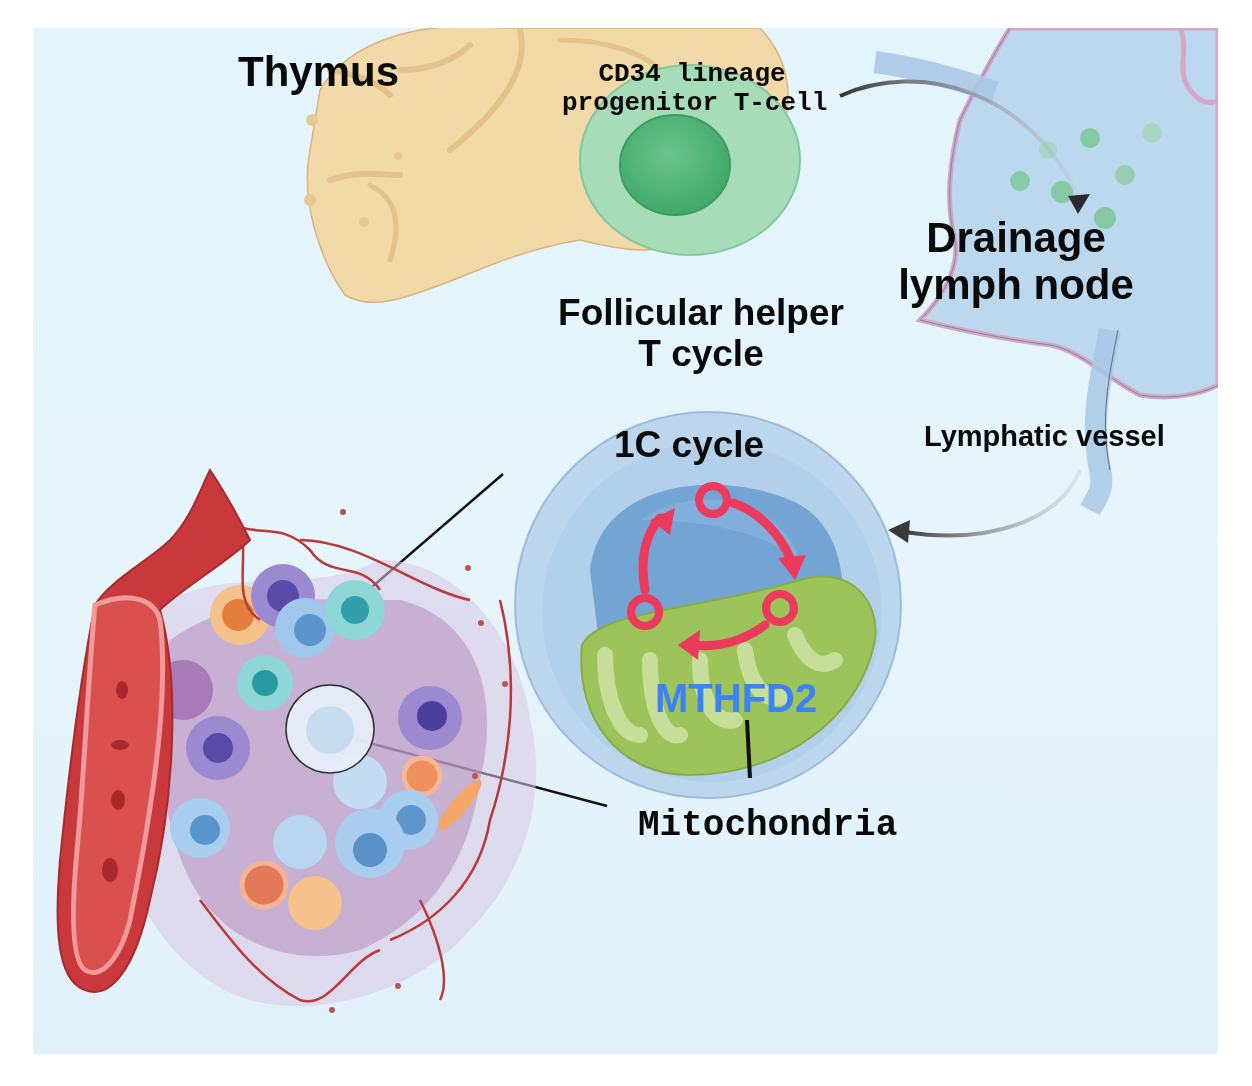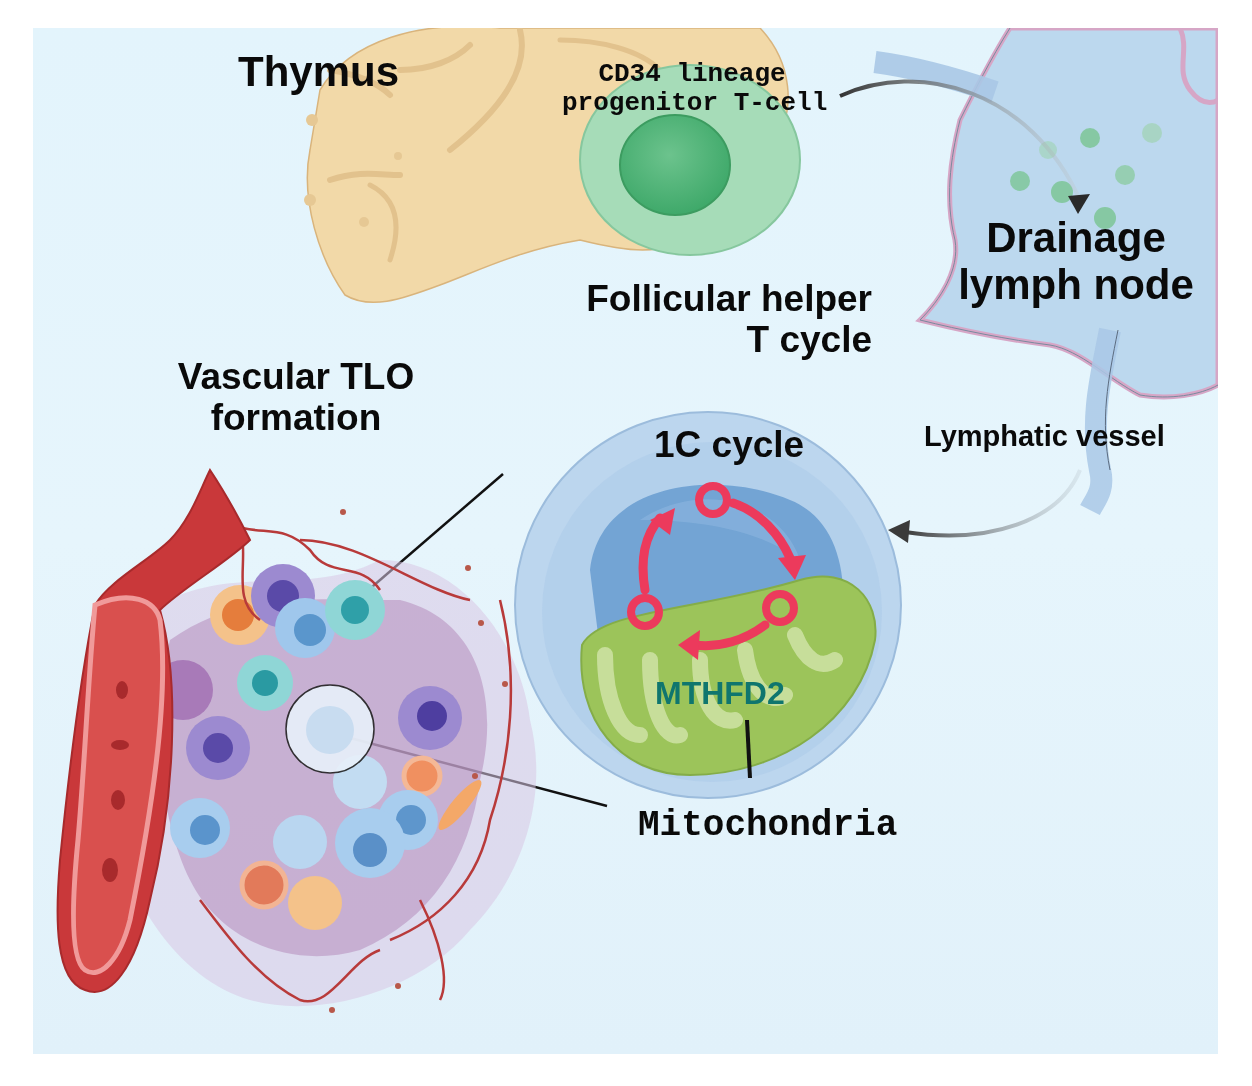--- a/index.html
+++ b/index.html
@@ -8,21 +8,21 @@
     #canvas { position: absolute; left: 0; top: 0; width: 1252px; height: 968px; }
     .panel-bg { position: absolute; left: 33px; top: 28px; width: 1185px; height: 1026px;
                 background: linear-gradient(180deg, #e3f4fc 0%, #e6f5fc 50%, #e1f1fa 100%); }
     svg { position: absolute; left: 0; top: 0; }
     .lbl { position: absolute; color: #0a0a0a; font-weight: bold; text-align: center;
            white-space: nowrap; line-height: 1.12; }
     .lbl-xl { font-size: 42px; }
     .lbl-l  { font-size: 37px; }
     .lbl-m  { font-size: 26px; font-family: Liberation Mono, monospace; }
     .lbl-s  { font-size: 29px; }
-    .lbl-red { color: #0f766e; font-size: 32px; }
+    .lbl-red { color: #3b82f6; font-size: 40px; }
   </style>
 </head>
 <body>
 
 <div id="canvas">
   <div class="panel-bg"></div>
 
   <svg width="1252" height="1086" viewBox="0 0 1252 1086">
     <defs>
       <radialGradient id="gNuc" cx="45%" cy="40%" r="60%">
@@ -195,35 +195,31 @@
     </g>
   </svg>
 
   <div class="lbl lbl-xl" style="left:238px; top:48px;">Thymus</div>
 
   <div class="lbl lbl-m" style="left:562px; top:60px; width:260px;">
     <div>CD34 lineage</div>
     <div>progenitor T-cell</div>
   </div>
 
-  <div class="lbl lbl-xl" style="left:936px; top:214px; width:280px;">
+  <div class="lbl lbl-xl" style="left:876px; top:214px; width:280px;">
     <div>Drainage</div>
     <div>lymph node</div>
   </div>
 
-  <div class="lbl lbl-l" style="left:530px; top:278px; width:342px;text-align:right;">
+  <div class="lbl lbl-l" style="left:530px; top:292px; width:342px;">
     <div>Follicular helper</div>
     <div>T cycle</div>
   </div>
 
-  <div class="lbl lbl-l" style="left:150px; top:356px; width:292px;">
-    <div>Vascular TLO</div>
-    <div>formation</div>
-  </div>
 
   <div class="lbl lbl-s" style="left:924px; top:420px;">Lymphatic vessel</div>
 
-  <div class="lbl lbl-l" style="left:614px; top:424px;margin-left:40px;">1C cycle</div>
+  <div class="lbl lbl-l" style="left:614px; top:424px;">1C cycle</div>
 
   <div class="lbl lbl-red" style="left:655px; top:676px;">MTHFD2</div>
 
   <div class="lbl lbl-m" style="left:638px; top:806px; font-size:36px;">Mitochondria</div>
 </div>
 
 </body></html>

